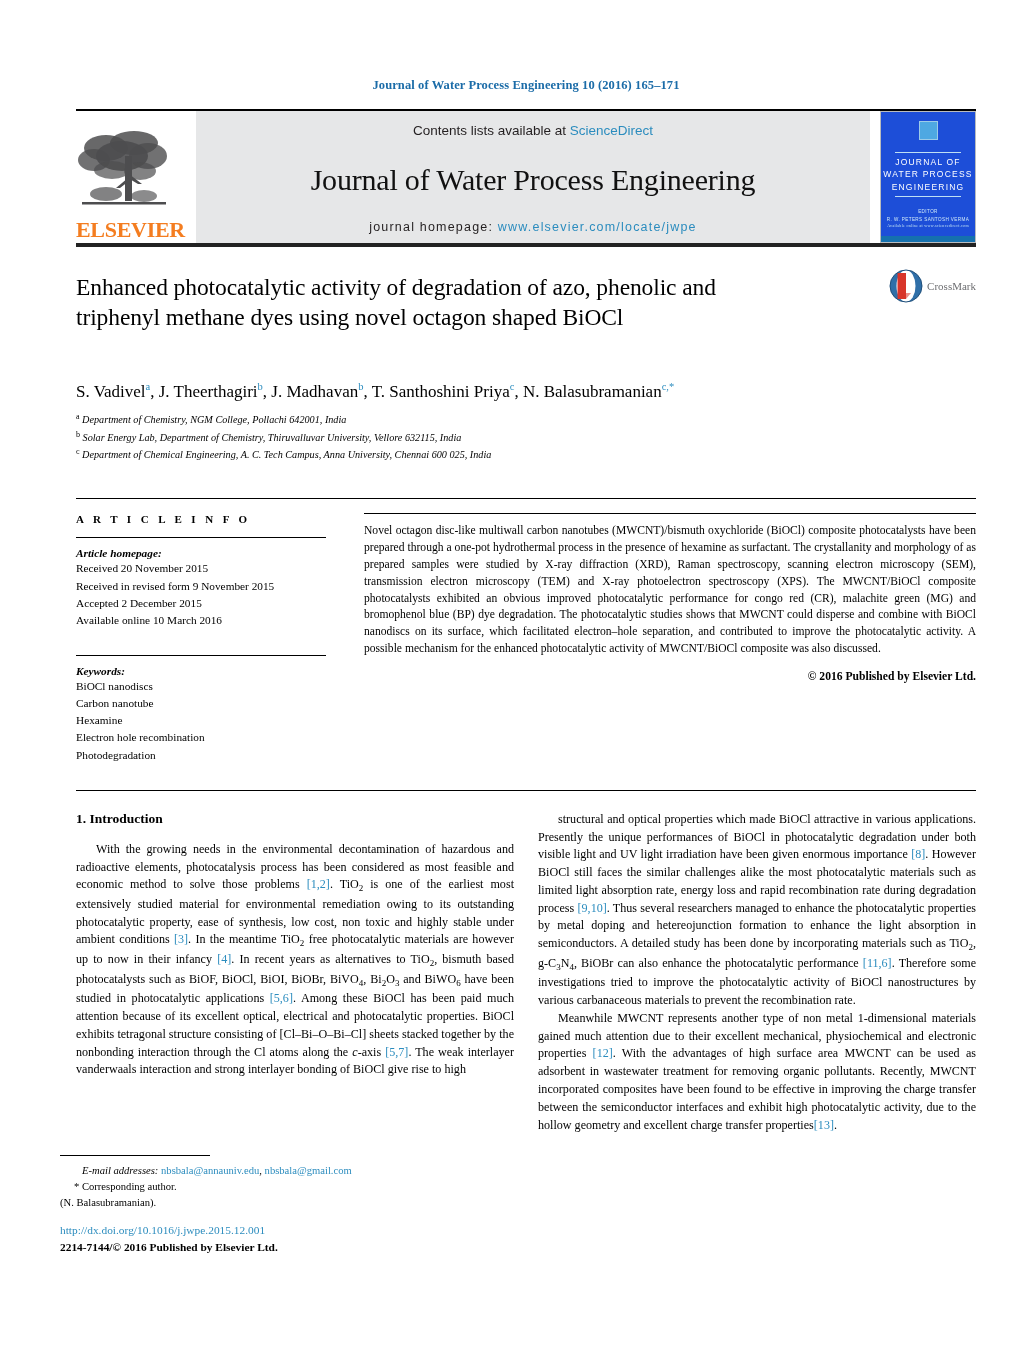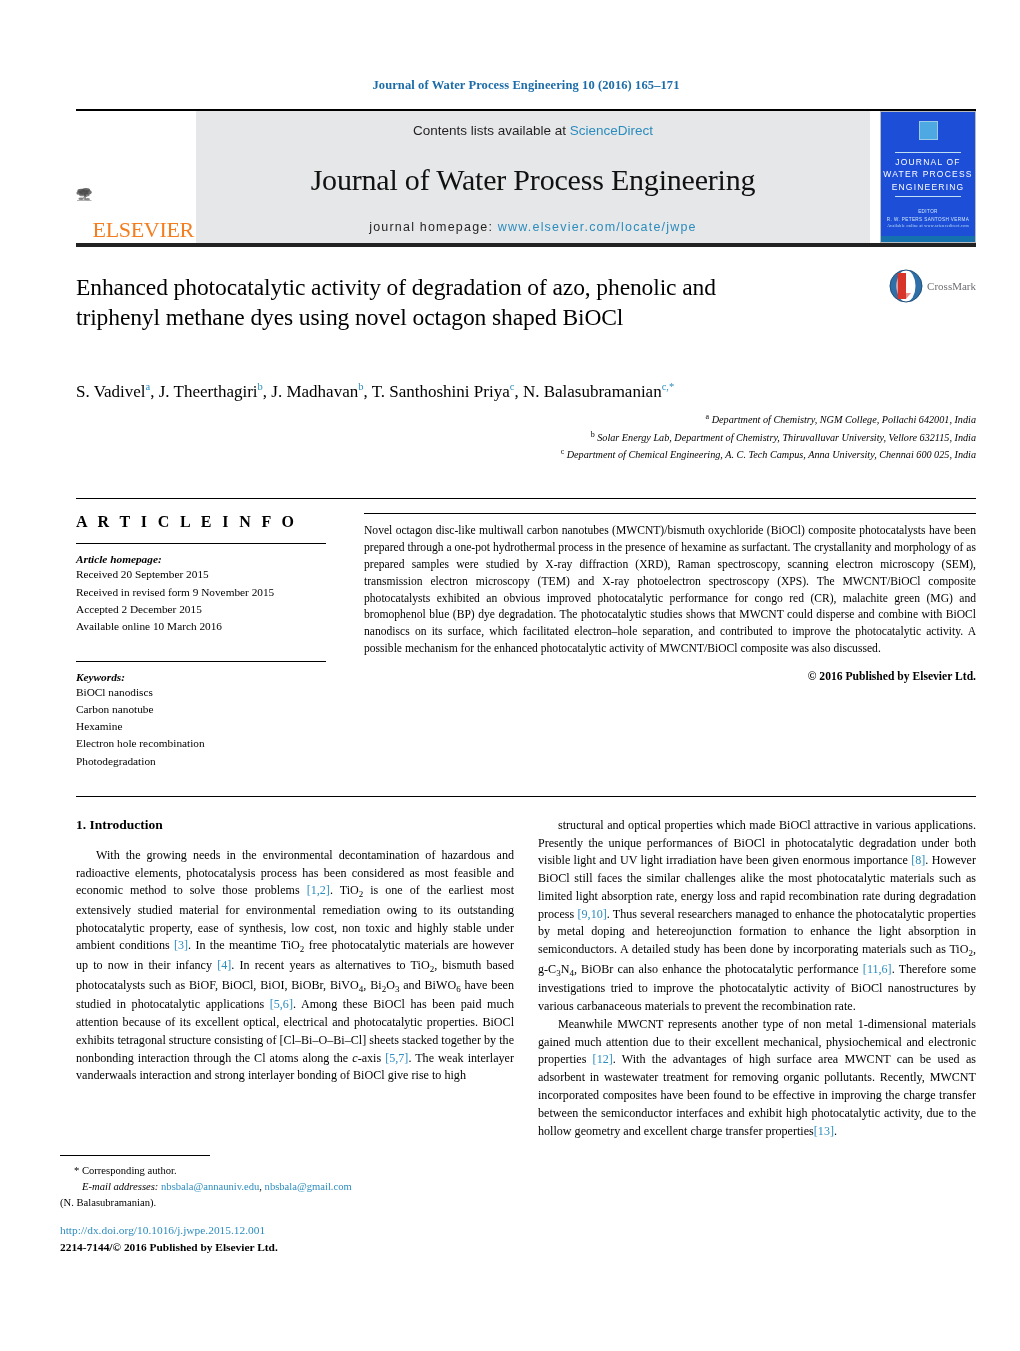--- a/index.html
+++ b/index.html
@@ -38,25 +38,26 @@
     margin: 16px 60px 0 60px;
     border-top: 2px solid #000;
     display: flex;
     align-items: stretch;
     height: 132px;
   }
   .elsevier-logo {
     width: 118px;
     flex: 0 0 118px;
     display: flex;
-    flex-direction: row;
-    align-items: flex-end;
+    flex-direction: column;
+    align-items: flex-start;
     justify-content: flex-end;
     padding-bottom: 2px;
     box-sizing: border-box;
+    font-weight: bold;
   }
   .tree-svg { display:block; }
   .elsevier-word {
     color: #f47d20;
     font-family: "Liberation Serif", serif;
     font-size: 22px;
     letter-spacing: -0.3px;
     line-height: 1;
     margin-top: 1px;
   }
@@ -182,38 +183,37 @@
     color: #000;
   }
   .sup { font-size: 10.5px; vertical-align: super; color: #2b8cbe; }
   .affils {
     margin: 9px 60px 0 60px;
     font-family: "Liberation Serif", serif;
     font-style: italic;
     font-size: 10.2px;
     line-height: 1.62;
     color: #000;
-    text-align: right;
   }
   .affils .asup { font-style: normal; font-size: 8px; vertical-align: super; }
 
   
   .info-abstract {
     margin: 34px 60px 0 60px;
     display: flex;
     gap: 38px;
     border-top: 1px solid #000;
     padding-top: 0;
   }
   .info-col { flex: 0 0 250px; padding-top: 14px; }
   .abs-col  { flex: 1 1 auto; padding-top: 14px; }
   .sec-head {
     font-family: "Liberation Serif", serif;
     font-weight: bold;
-    font-size: 16px;
+    font-size: 11px;
     letter-spacing: 3.4px;
     margin-bottom: 12px;
   }
   .thin-rule { border-top: 1px solid #000; margin: 0 0 9px 0; }
   .info-label {
     font-style: italic;
     font-size: 11.3px;
     font-weight: bold;
     margin-bottom: 1px;
   }
@@ -379,21 +379,21 @@
     <div><span class="asup">b</span> <span>Solar Energy Lab, Department of Chemistry, Thiruvalluvar University, Vellore 632115, India</span></div>
     <div><span class="asup">c</span> <span>Department of Chemical Engineering, A. C. Tech Campus, Anna University, Chennai 600 025, India</span></div>
   </div>
 
   <div class="info-abstract">
 
     <div class="info-col">
       <div class="sec-head">A R T I C L E   I N F O</div>
       <div class="thin-rule"></div>
       <div class="info-label">Article homepage:</div>
-      <div class="info-line">Received 20 September 2015</div>
+      <div class="info-line">Received 20 November 2015</div>
       <div class="info-line">Received in revised form 9 November 2015</div>
       <div class="info-line">Accepted 2 December 2015</div>
       <div class="info-line">Available online 10 March 2016</div>
 
       <div class="kw-block">
         <div class="thin-rule"></div>
         <div class="info-label">Keywords:</div>
         <div class="info-line">BiOCl nanodiscs</div>
         <div class="info-line">Carbon nanotube</div>
         <div class="info-line">Hexamine</div>
@@ -417,26 +417,26 @@
       <p class="para">With the growing needs in the environmental decontamination of hazardous and radioactive elements, photocatalysis process has been considered as most feasible and economic method to solve those problems <span class="ref">[1,2]</span>. TiO<sub>2</sub> is one of the earliest most extensively studied material for environmental remediation owing to its outstanding photocatalytic property, ease of synthesis, low cost, non toxic and highly stable under ambient conditions <span class="ref">[3]</span>. In the meantime TiO<sub>2</sub> free photocatalytic materials are however up to now in their infancy <span class="ref">[4]</span>. In recent years as alternatives to TiO<sub>2</sub>, bismuth based photocatalysts such as BiOF, BiOCl, BiOI, BiOBr, BiVO<sub>4</sub>, Bi<sub>2</sub>O<sub>3</sub> and BiWO<sub>6</sub> have been studied in photocatalytic applications <span class="ref">[5,6]</span>. Among these BiOCl has been paid much attention because of its excellent optical, electrical and photocatalytic properties. BiOCl exhibits tetragonal structure consisting of [Cl–Bi–O–Bi–Cl] sheets stacked together by the nonbonding interaction through the Cl atoms along the <i>c</i>-axis <span class="ref">[5,7]</span>. The weak interlayer vanderwaals interaction and strong interlayer bonding of BiOCl give rise to high</p>
     </div>
     <div class="col">
       <p class="para">structural and optical properties which made BiOCl attractive in various applications. Presently the unique performances of BiOCl in photocatalytic degradation under both visible light and UV light irradiation have been given enormous importance <span class="ref">[8]</span>. However BiOCl still faces the similar challenges alike the most photocatalytic materials such as limited light absorption rate, energy loss and rapid recombination rate during degradation process <span class="ref">[9,10]</span>. Thus several researchers managed to enhance the photocatalytic properties by metal doping and hetereojunction formation to enhance the light absorption in semiconductors. A detailed study has been done by incorporating materials such as TiO<sub>2</sub>, g-C<sub>3</sub>N<sub>4</sub>, BiOBr can also enhance the photocatalytic performance <span class="ref">[11,6]</span>. Therefore some investigations tried to improve the photocatalytic activity of BiOCl nanostructures by various carbanaceous materials to prevent the recombination rate.</p>
       <p class="para">Meanwhile MWCNT represents another type of non metal 1-dimensional materials gained much attention due to their excellent mechanical, physiochemical and electronic properties <span class="ref">[12]</span>. With the advantages of high surface area MWCNT can be used as adsorbent in wastewater treatment for removing organic pollutants. Recently, MWCNT incorporated composites have been found to be effective in improving the charge transfer between the semiconductor interfaces and exhibit high photocatalytic activity, due to the hollow geometry and excellent charge transfer properties<span class="ref">[13]</span>.</p>
     </div>
   </div>
 
   <div class="footnote">
     <div class="fn-rule"></div>
-    <div class="fn-line" style="text-indent:14px;">* Corresponding author.</div>
     <div class="fn-line" style="text-indent:22px;">
       <span class="fn-label">E-mail addresses:</span>
       <span class="fn-link">nbsbala@annauniv.edu</span>,
       <span class="fn-link">nbsbala@gmail.com</span>
     </div>
+    <div class="fn-line" style="text-indent:14px;">* Corresponding author.</div>
     <div class="fn-line">(N. Balasubramanian).</div>
   </div>
 
   <div class="doi-block">
     <div class="doi-line">http://dx.doi.org/10.1016/j.jwpe.2015.12.001</div>
     <div class="issn-line">2214-7144/© 2016 Published by Elsevier Ltd.</div>
   </div>
 
 </div>
 

